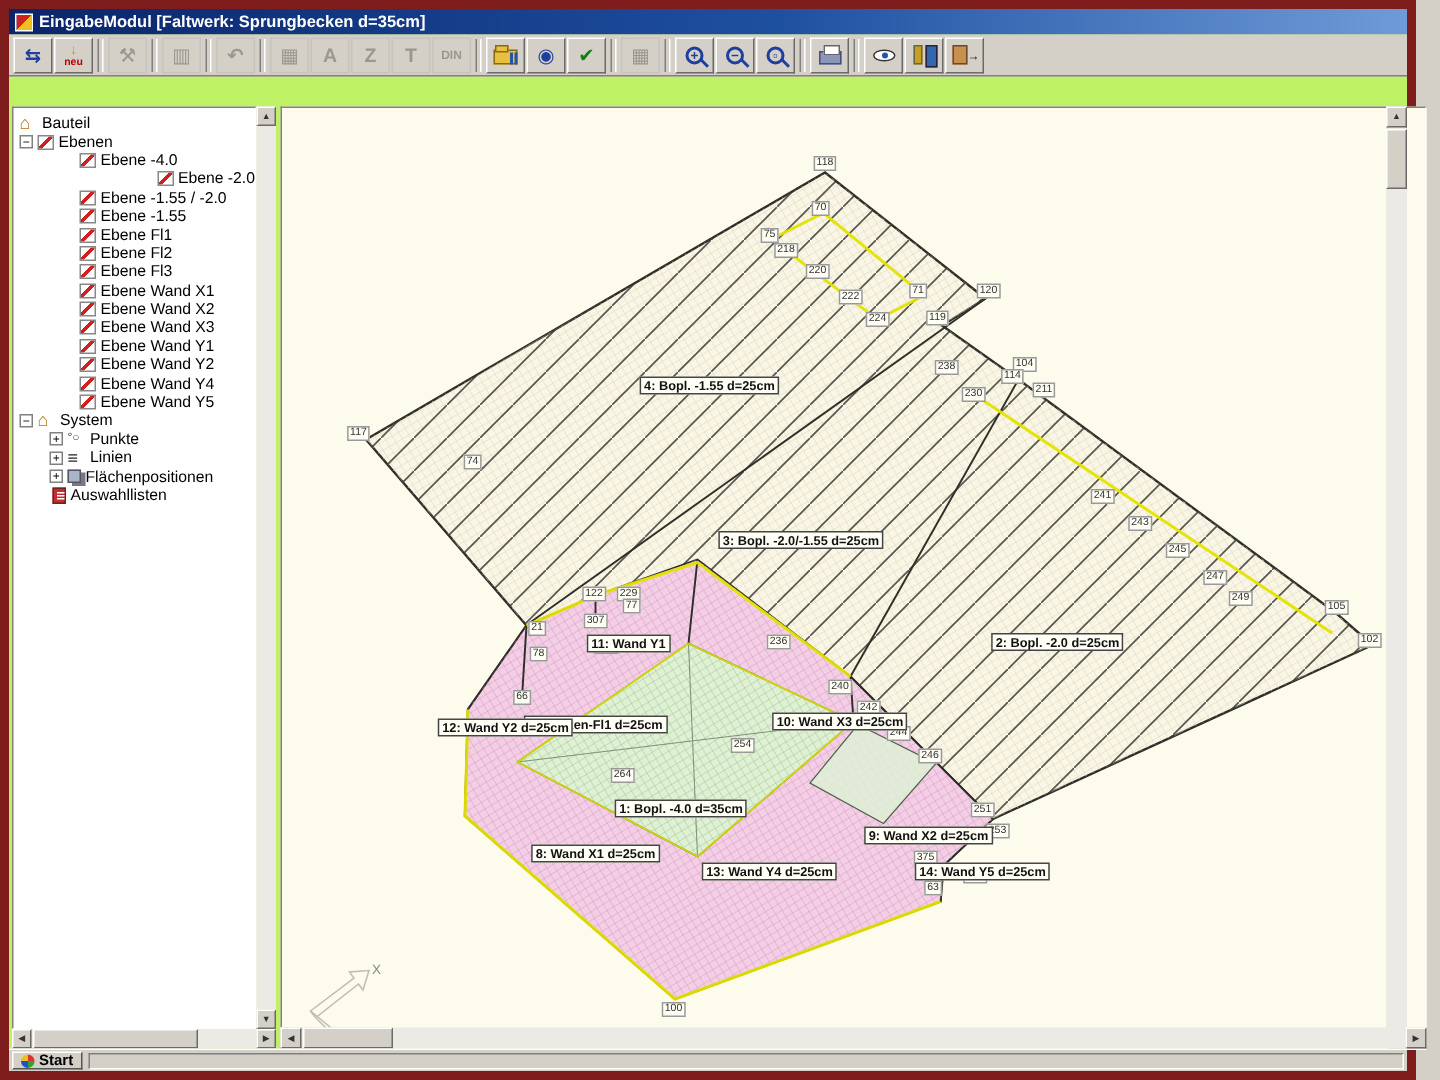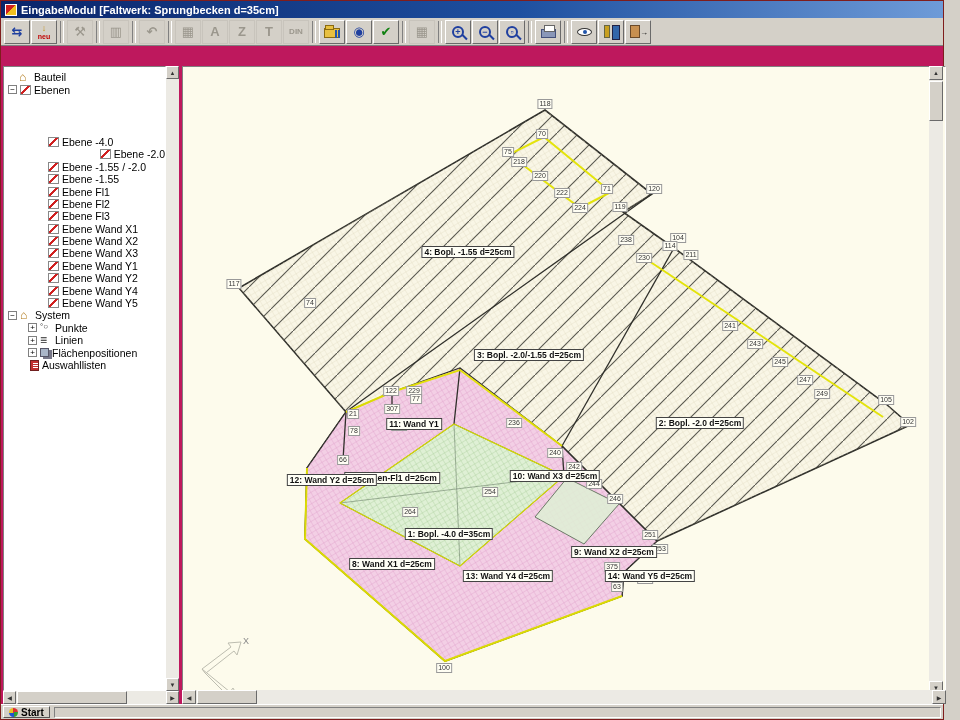--- a/index.html
+++ b/index.html
@@ -1,18 +1,18 @@
 <!DOCTYPE html>
 <html><head>
 <meta charset="utf-8">
 <style>
   * { margin:0; padding:0; box-sizing:border-box; }
   html,body { width:960px; height:720px; overflow:hidden;
     font-family:"Liberation Sans","DejaVu Sans",sans-serif; font-size:11px; background:#D4D0C8; }
-  #window { width:944px; height:720px; position:relative; background:#be185d; border:1px solid #7f1d1d; }
+  #window { width:944px; height:720px; position:relative; background:#bef264; border:6px solid #7f1d1d; }
 
   
   #titlebar { height:17px; background:linear-gradient(90deg,#0A246A,#1E50A0 55%,#6E9BD8);
     display:flex; align-items:center; padding:0 4px; gap:4px; }
   #titleicon { width:12px; height:12px; background:linear-gradient(135deg,#D02020 0 50%,#F0C020 50% 100%);
     border:1px solid #fff; flex:none; }
   #titletext { color:#fff; font-weight:bold; font-size:11px; white-space:nowrap; }
 
   
   #menubar { height:18px; display:flex; align-items:center; padding:0 4px; gap:2px;
@@ -186,30 +186,30 @@
         <span class="w-books"></span>
       </div>
       <div class="tbtn">
         <span class="w-door"></span>
       </div>
     </div>
 
   <div id="main">
 
     <div id="treepanel">
-        <div class="trow" style="padding-left: 15px;">
+        <div class="trow" style="padding-left: 4px;">
           <span class="ti ti-home"></span>
           <span class="tlabel">Bauteil</span>
         </div>
         <div class="trow" style="padding-left: 4px;">
           <span class="tg">−</span>
           <span class="ti ti-sheet"></span>
           <span class="tlabel">Ebenen</span>
         </div>
-        <div class="trow" style="padding-left: 44px; margin-top: 40px;">
+        <div class="trow" style="padding-left: 44px;">
           <span class="ti ti-sheet"></span>
           <span class="tlabel">Ebene -4.0</span>
         </div>
         <div class="trow" style="padding-left: 44px; justify-content: flex-end;">
           <span class="ti ti-sheet"></span>
           <span class="tlabel">Ebene -2.0</span>
         </div>
         <div class="trow" style="padding-left: 44px;">
           <span class="ti ti-sheet"></span>
           <span class="tlabel">Ebene -1.55 / -2.0</span>

